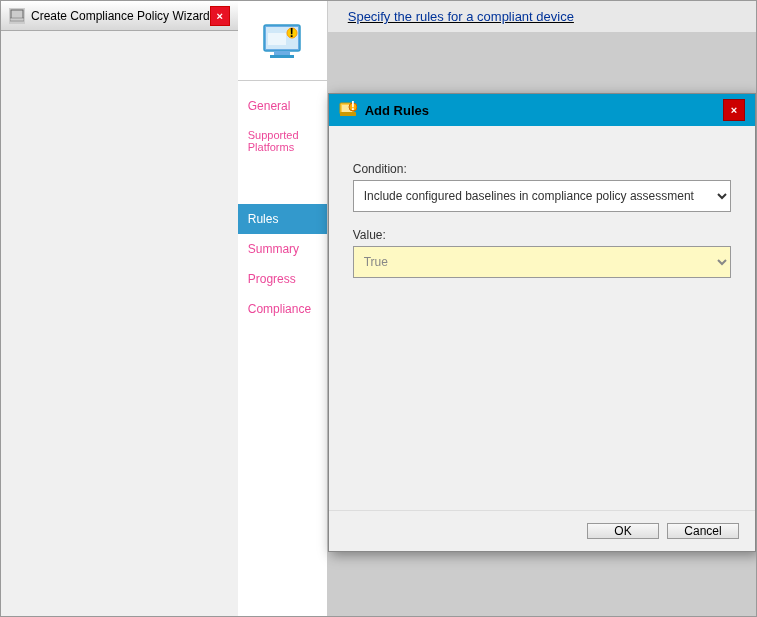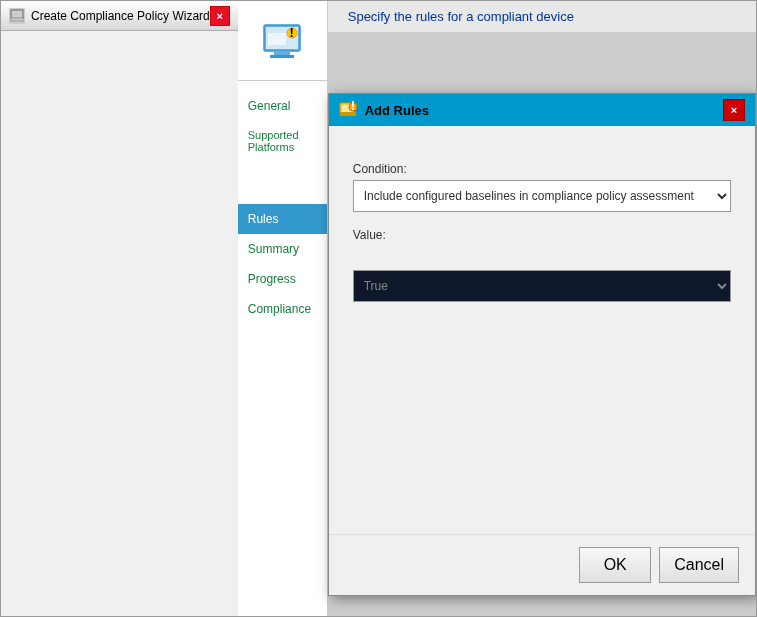--- a/index.html
+++ b/index.html
@@ -84,36 +84,37 @@
       background: #ffffff;
       border-right: 1px solid #ccc;
       display: flex;
       flex-direction: column;
       padding-top: 0;
     }
 
     .sidebar-item {
       padding: 8px 10px;
       font-size: 12px;
-      color: #15803d;
+      color: #ec4899;
       cursor: pointer;
     }
 
     .sidebar-item.active {
       background: #3399cc;
       color: #fff;
       margin-top: 43px;
     }
 
     
     .right-panel {
       flex: 1;
       background: #f0f0f0;
       display: flex;
       flex-direction: column;
+      text-decoration: underline;
     }
 
     .subheader {
       background: #e8e8e8;
       padding: 8px 20px;
       font-size: 13px;
       color: #003399;
       border-bottom: 1px solid #ccc;
     }
 
@@ -199,45 +200,44 @@
       border: 1px solid #999;
       background: #fff;
       padding: 2px 6px;
       font-size: 12px;
       color: #333;
       appearance: auto;
       margin-bottom: 16px;
     }
 
     .form-select-disabled {
-      background: #0f172a;
+      background: #fef9c3;
       color: #888;
-      margin-top: 24px;
     }
 
     .dialog-spacer {
       height: 180px;
     }
 
     .dialog-footer {
       padding: 12px 16px;
       display: flex;
       justify-content: flex-end;
       gap: 8px;
       background: #f0f0f0;
       border-top: 1px solid #ddd;
     }
 
     .btn {
-      height: 36px;
+      height: 16px;
       min-width: 72px;
       padding: 0 14px;
       border: 1px solid #999;
       background: linear-gradient(to bottom, #f8f8f8, #e0e0e0);
-      font-size: 16px;
+      font-size: 12px;
       color: #000;
       cursor: pointer;
     }
 
     
     .wizard-nav {
       padding-top: 10px;
     }
   </style>
 </head>

